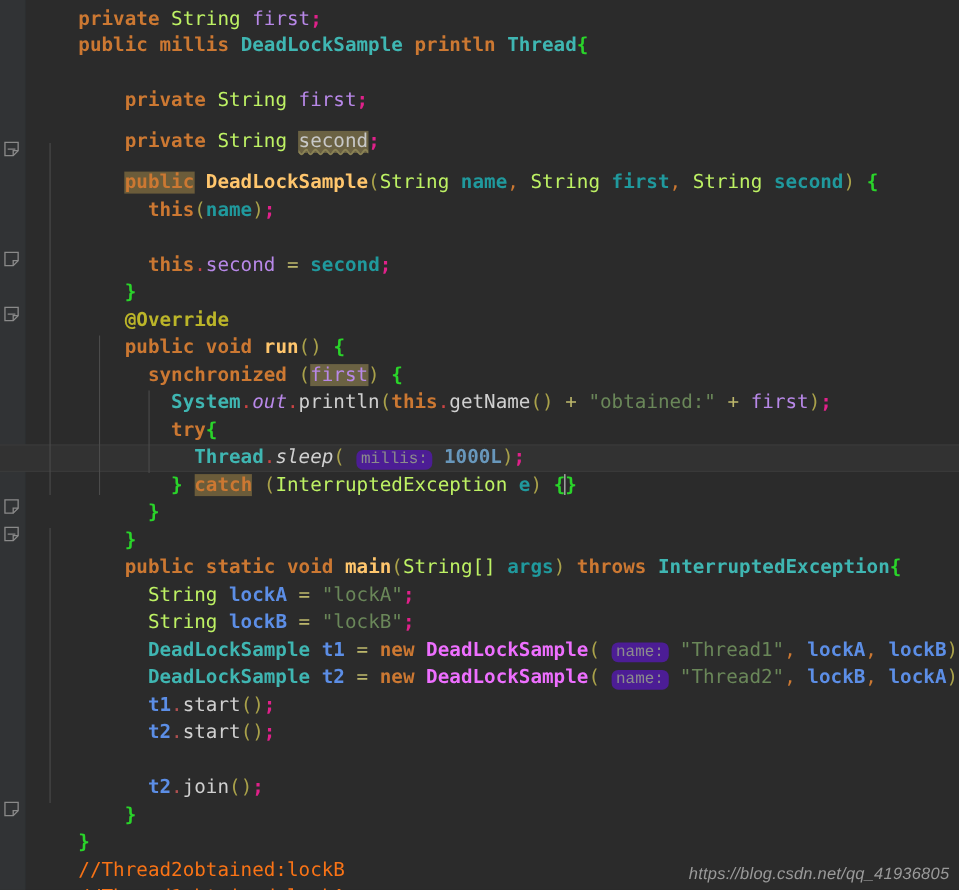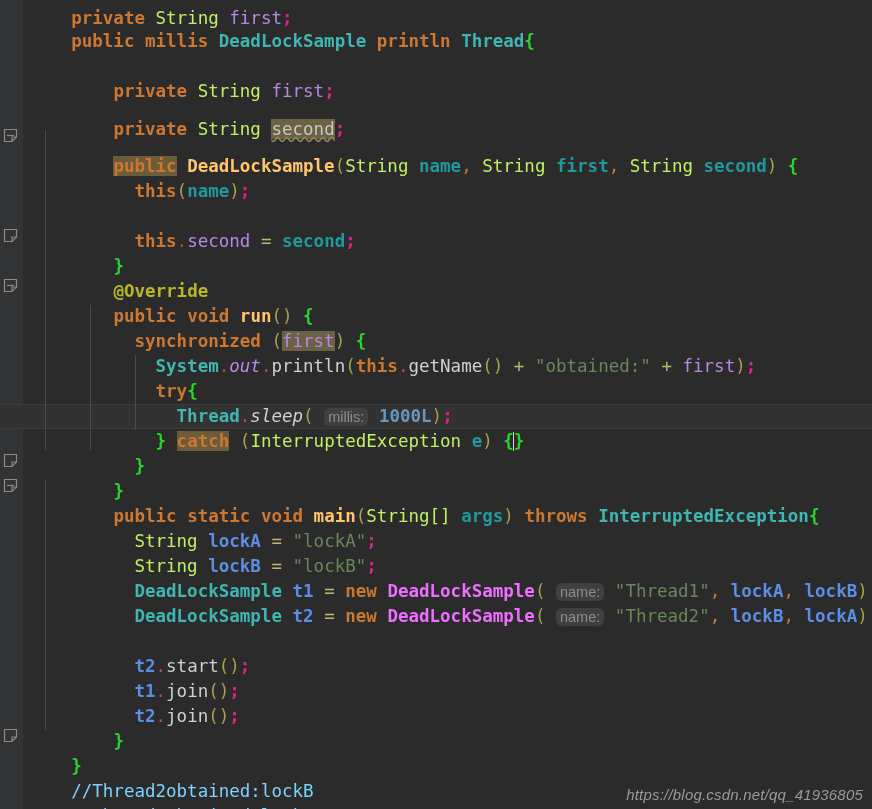--- a/index.html
+++ b/index.html
@@ -83,21 +83,21 @@
   .cls      { color: #3fb6b2; font-weight: bold; }
   .ctor     { color: #ee6fff; font-weight: bold; }
   .mname    { color: #ffc66d; font-weight: bold; }
   .mcall    { color: #d0d0d0; }
   .field    { color: #b888e8; }
   .param    { color: #20999d; font-weight: bold; }
   .localvar { color: #5c8ee6; font-weight: bold; }
   .str      { color: #6a8759; }
   .num      { color: #6897bb; font-weight: bold; }
   .anno     { color: #bbb529; font-weight: bold; }
-  .cmt      { color: #7dd3fc; text-align: center; }
+  .cmt      { color: #f97316; text-align: center; }
   .semi     { color: #e0218a; font-weight: bold; }
   .brace    { color: #2ad42a; font-weight: bold; }
   .paren    { color: #a9a14a; }
   .opy      { color: #bdb76b; }
   .plain    { color: #a9b7c6; }
   .dot      { color: #cc4444; }
   .dotm     { color: #b05050; }
   .italic   { font-style: italic; }
 
   .hl-ident {
@@ -112,26 +112,26 @@
   }
   .hl-kw {
     background: #6b5c3a;
   }
   .hl-first {
     background: #6b6243;
     color: #b888e8;
   }
 
   .hint {
-    background: #404040;
+    background: #4c1d95;
     color: #8c8c8c;
     border-radius: 6px;
     font-size: 14.5px;
     padding: 1px 4px;
-    font-family: Liberation Sans, sans-serif;
+    font-family: Liberation Mono, monospace;
   }
 
   .caret {
     display: inline-block;
     width: 1px;
     height: 19px;
     background: #d0d0d0;
     vertical-align: -4px;
     margin: 0 -0.5px;
   }
@@ -285,28 +285,28 @@
     </div>
 
     <div class="line" style="top:554px; left:8px;">
       <span class="pad">      </span><span class="cls">DeadLockSample</span><span class="plain"> </span><span class="localvar">t1</span><span class="plain"> </span><span class="opy">=</span><span class="plain"> </span><span class="kw">new</span><span class="plain"> </span><span class="ctor">DeadLockSample</span><span class="paren">(</span><span class="plain"> </span><span class="hint">name:</span><span class="plain"> </span><span class="str">"Thread1"</span><span class="kw2">,</span><span class="plain"> </span><span class="localvar">lockA</span><span class="kw2">,</span><span class="plain"> </span><span class="localvar">lockB</span><span class="paren">)</span>
     </div>
 
     <div class="line" style="top:579px; left:8px;text-align:center;">
       <span class="pad">      </span><span class="cls">DeadLockSample</span><span class="plain"> </span><span class="localvar">t2</span><span class="plain"> </span><span class="opy">=</span><span class="plain"> </span><span class="kw">new</span><span class="plain"> </span><span class="ctor">DeadLockSample</span><span class="paren">(</span><span class="plain"> </span><span class="hint">name:</span><span class="plain"> </span><span class="str">"Thread2"</span><span class="kw2">,</span><span class="plain"> </span><span class="localvar">lockB</span><span class="kw2">,</span><span class="plain"> </span><span class="localvar">lockA</span><span class="paren">)</span>
     </div>
 
+    <div class="line" style="top:604px; left:8px;">
+      <span class="pad">      </span><span class="localvar">t1</span><span class="dotm">.</span><span class="mcall">start</span><span class="paren">()</span><span class="semi">;</span>
+    </div>
 
     <div class="line" style="top:629px; left:8px;">
       <span class="pad">      </span><span class="localvar">t2</span><span class="dotm">.</span><span class="mcall">start</span><span class="paren">()</span><span class="semi">;</span>
     </div>
 
-    <div class="line" style="top:654px; left:8px;">
-      <span class="pad">      </span><span class="localvar">t1</span><span class="dotm">.</span><span class="mcall">join</span><span class="paren">()</span><span class="semi">;</span>
-    </div>
 
     <div class="line" style="top:679px; left:8px;">
       <span class="pad">      </span><span class="localvar">t2</span><span class="dotm">.</span><span class="mcall">join</span><span class="paren">()</span><span class="semi">;</span>
     </div>
 
     <div class="line" style="top:704px; left:8px;">
       <span class="pad">    </span><span class="brace">}</span>
     </div>
 
     <div class="line" style="top:729px; left:8px;">

